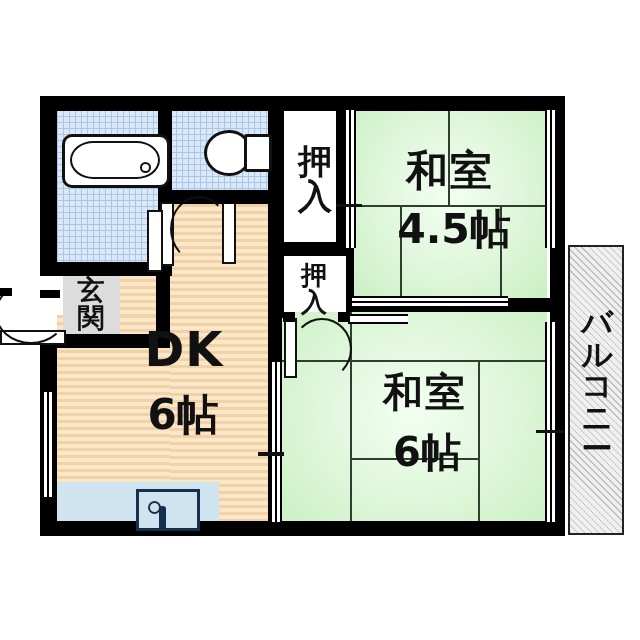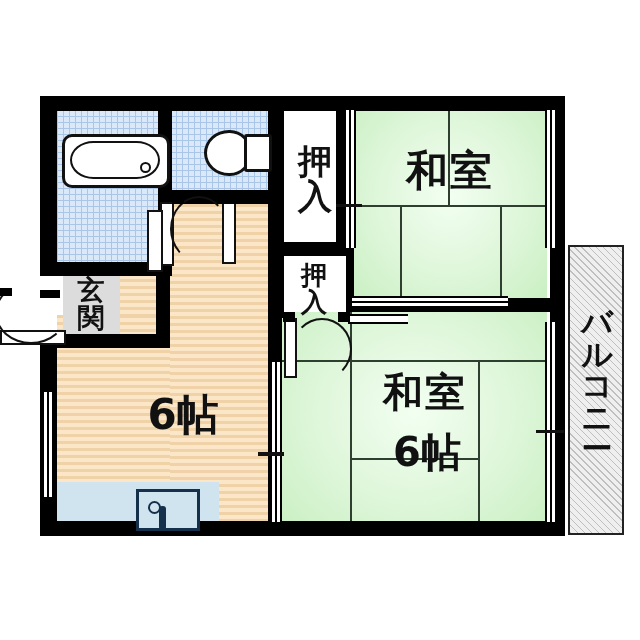--- a/index.html
+++ b/index.html
@@ -186,24 +186,26 @@
   <div class="toiletbowl" style="left:204px;top:130px;width:42px;height:40px;"></div>
   <div class="tank" style="left:244px;top:134px;width:22px;height:32px;"></div>
 
   <div class="sinkbox" style="left:136px;top:489px;width:58px;height:36px;"></div>
   <div class="knob" style="left:148px;top:501px;width:9px;height:9px;"></div>
   <div class="faucet" style="left:159px;top:506px;width:7px;height:24px;"></div>
 
   <div class="doorpanel" style="left:147px;top:210px;width:12px;height:58px;"></div>
 
   <div class="lbl" style="left:380px;top:148px;width:140px;height:46px;font-size:42px;letter-spacing:2px;">和室</div>
+  <div class="lbl" style="left:374px;top:206px;width:160px;height:46px;font-size:41px;">4.5帖</div>
 
   <div class="lbl" style="left:360px;top:370px;width:130px;height:44px;font-size:40px;letter-spacing:2px;">和室</div>
   <div class="lbl" style="left:362px;top:430px;width:130px;height:44px;font-size:40px;">6帖</div>
 
+  <div class="lbl" style="left:128px;top:322px;width:112px;height:54px;font-size:48px;letter-spacing:1px;">DK</div>
   <div class="lbl" style="left:126px;top:392px;width:114px;height:46px;font-size:42px;">6帖</div>
 
   <div class="vlbl" style="left:66px;top:276px;width:50px;height:56px;font-size:27px;">
     <span>玄</span>
     <span>関</span>
   </div>
 
   <div class="vlbl" style="left:290px;top:140px;width:50px;height:78px;font-size:34px;">
     <span>押</span>
     <span>入</span>

